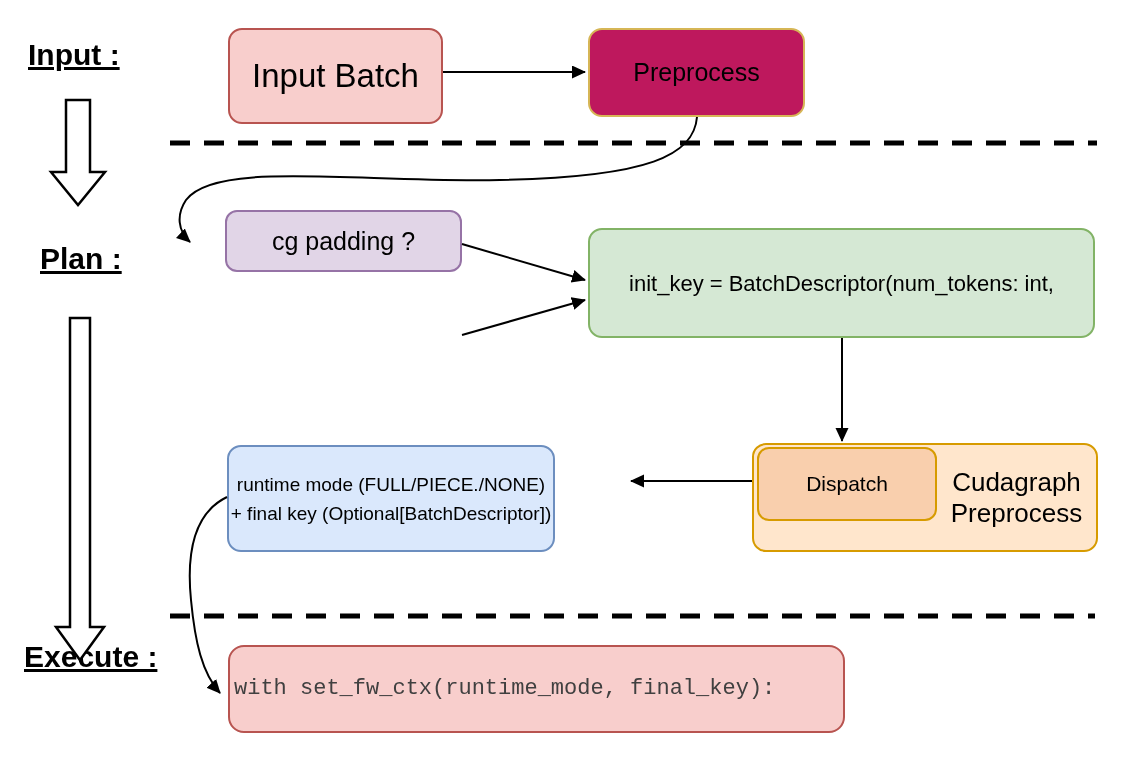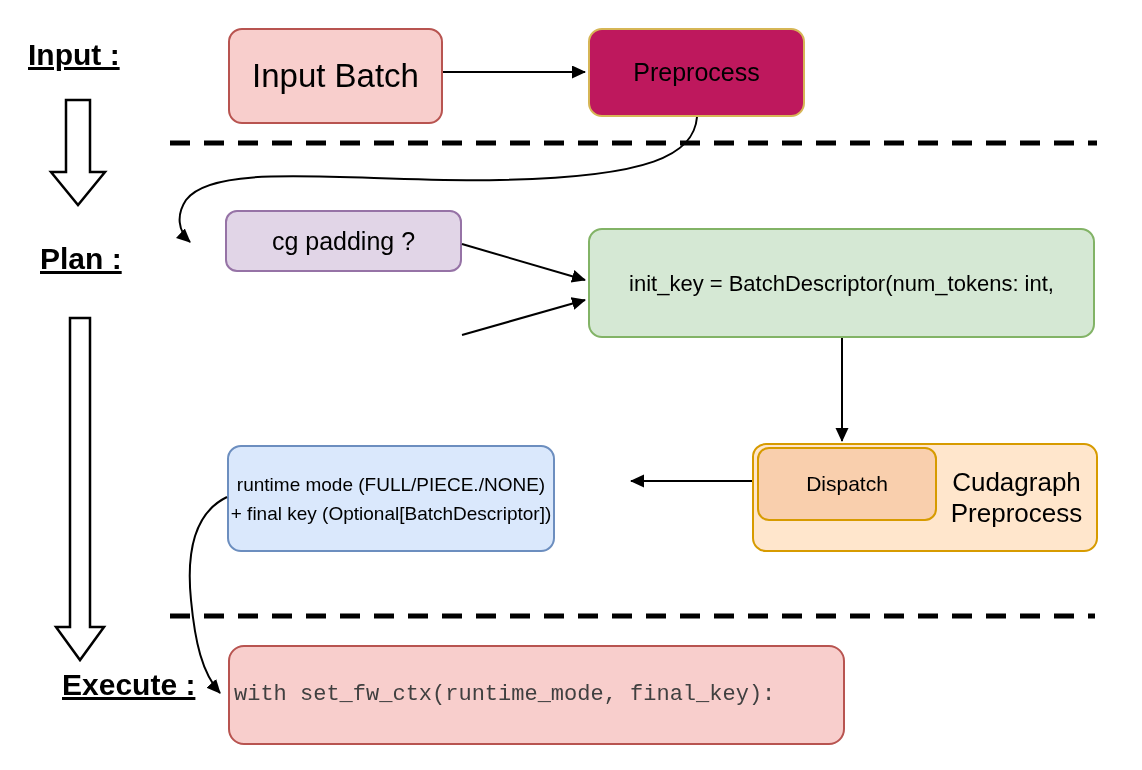--- a/index.html
+++ b/index.html
@@ -48,42 +48,42 @@
   .node-init-key      { left: 588px; top: 228px; width: 507px; height: 110px; font-size: 22px; line-height: 33px; }
   .node-cuda-outer    { left: 752px; top: 443px; width: 346px; height: 109px; }
   .node-dispatch      { left: 3px;   top: 2px;   width: 180px; height: 74px;  font-size: 21px; position: absolute; }
   .cuda-label {
     position: absolute; left: 183px; top: 0; right: 0; bottom: 0;
     display: flex; flex-direction: column; align-items: center; justify-content: center;
     font-size: 26px; line-height: 31px; color: #000000;
   }
   .node-runtime-mode  { left: 227px; top: 445px; width: 328px; height: 107px; font-size: 19px; line-height: 29px; }
   .node-exec-code     {
-    left: 228px; top: 645px; width: 617px; height: 100px;
+    left: 228px; top: 645px; width: 617px; height: 88px;
     border-radius: 16px;
     align-items: flex-start;
     padding-left: 4px;
     font-family: "Liberation Mono", "DejaVu Sans Mono", monospace;
     font-size: 22px; line-height: 30px; color: #404040;
     text-align: left;
   }
   .node-exec-code .line { white-space: pre; }
   svg.edges {
     position: absolute; left: 0; top: 0;
     pointer-events: none;
   }
 </style>
 </head>
 <body>
 
 <div class="canvas">
 
   <div class="stage-label" style="left:28px; top:38px;">Input :</div>
   <div class="stage-label" style="left:40px; top:242px;">Plan :</div>
-  <div class="stage-label" style="left:24px; top:668px;margin-left:38px;">Execute :</div>
+  <div class="stage-label" style="left:24px; top:640px;">Execute :</div>
 
   <div class="node pink node-input-batch">
     <div class="line">Input Batch</div>
   </div>
 
   <div class="node yellow node-preprocess">
     <div class="line">Preprocess</div>
   </div>
 
   <div class="node purple node-cg-padding">

